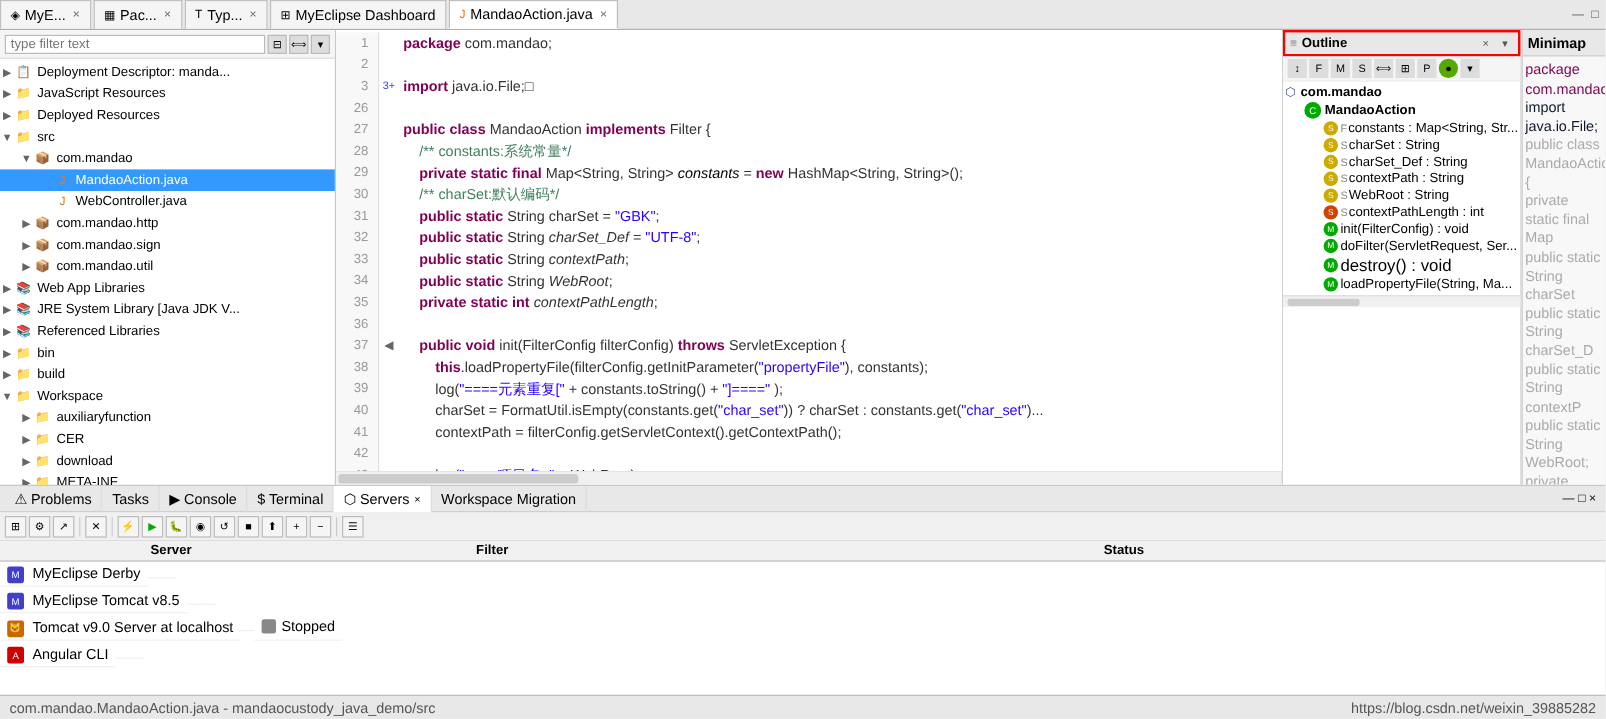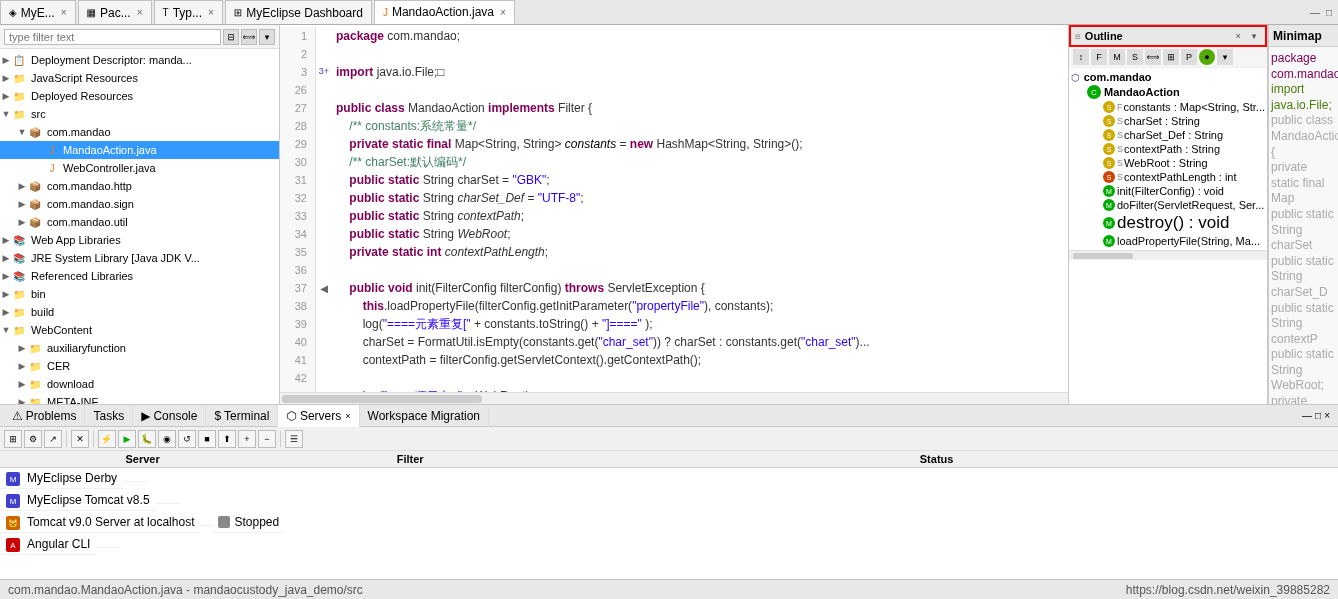--- a/index.html
+++ b/index.html
@@ -203,21 +203,21 @@
         <span class="tree-label">bin</span>
       </div>
       <div class="tree-item">
         <span class="tree-toggle">▶</span>
         <span class="tree-icon icon-folder">📁</span>
         <span class="tree-label">build</span>
       </div>
       <div class="tree-item">
         <span class="tree-toggle">▼</span>
         <span class="tree-icon icon-folder">📁</span>
-        <span class="tree-label">WebContent</span>
+        <span class="tree-label">Workspace</span>
       </div>
       <div class="tree-item">
         <span class="tree-indent"></span>
         <span class="tree-toggle">▶</span>
         <span class="tree-icon icon-folder">📁</span>
         <span class="tree-label">auxiliaryfunction</span>
       </div>
       <div class="tree-item">
         <span class="tree-indent"></span>
         <span class="tree-toggle">▶</span>
@@ -442,21 +442,21 @@
           <div class="outline-item">
             <span class="tree-indent"></span>
             <span class="tree-indent"></span>
             <span style="width:12px;height:12px;background:#00aa00;color:#fff;border-radius:50%;display:inline-flex;align-items:center;justify-content:center;font-size:7px;margin-right:2px;flex-shrink:0">M</span>
             <span style="font-size:11px">doFilter(ServletRequest, Ser...</span>
           </div>
           <div class="outline-item">
             <span class="tree-indent"></span>
             <span class="tree-indent"></span>
             <span style="width:12px;height:12px;background:#00aa00;color:#fff;border-radius:50%;display:inline-flex;align-items:center;justify-content:center;font-size:7px;margin-right:2px;flex-shrink:0">M</span>
-            <span style="font-size:17px">destroy() : void</span>
+            <span style="font-size:14px">destroy() : void</span>
           </div>
           <div class="outline-item">
             <span class="tree-indent"></span>
             <span class="tree-indent"></span>
             <span style="width:12px;height:12px;background:#00aa00;color:#fff;border-radius:50%;display:inline-flex;align-items:center;justify-content:center;font-size:7px;margin-right:2px;flex-shrink:0">M</span>
             <span style="font-size:11px">loadPropertyFile(String, Ma...</span>
           </div>
         </div>
 
         <div style="height:10px;background:#f0f0f0;border-top:1px solid #ddd;display:flex;align-items:center">
@@ -464,21 +464,21 @@
         </div>
       </div>
 
       <div class="minimap-panel">
         <div class="minimap-header">
           <span>Minimap</span>
         </div>
         <div style="padding:4px 2px;font-family:monospace;font-size:5px;color:#aaa;line-height:1.3;overflow:hidden">
           <div style="color:#7f0055">package com.mandao;</div>
           <div> </div>
-          <div style="color:#4d7c0f">import java.io.File;</div>
+          <div style="color:#0f172a">import java.io.File;</div>
           <div> </div>
           <div>public class MandaoAction {</div>
           <div>  private static final Map</div>
           <div>  public static String charSet</div>
           <div>  public static String charSet_D</div>
           <div>  public static String contextP</div>
           <div>  public static String WebRoot;</div>
           <div>  private static int contextPath</div>
           <div> </div>
 

